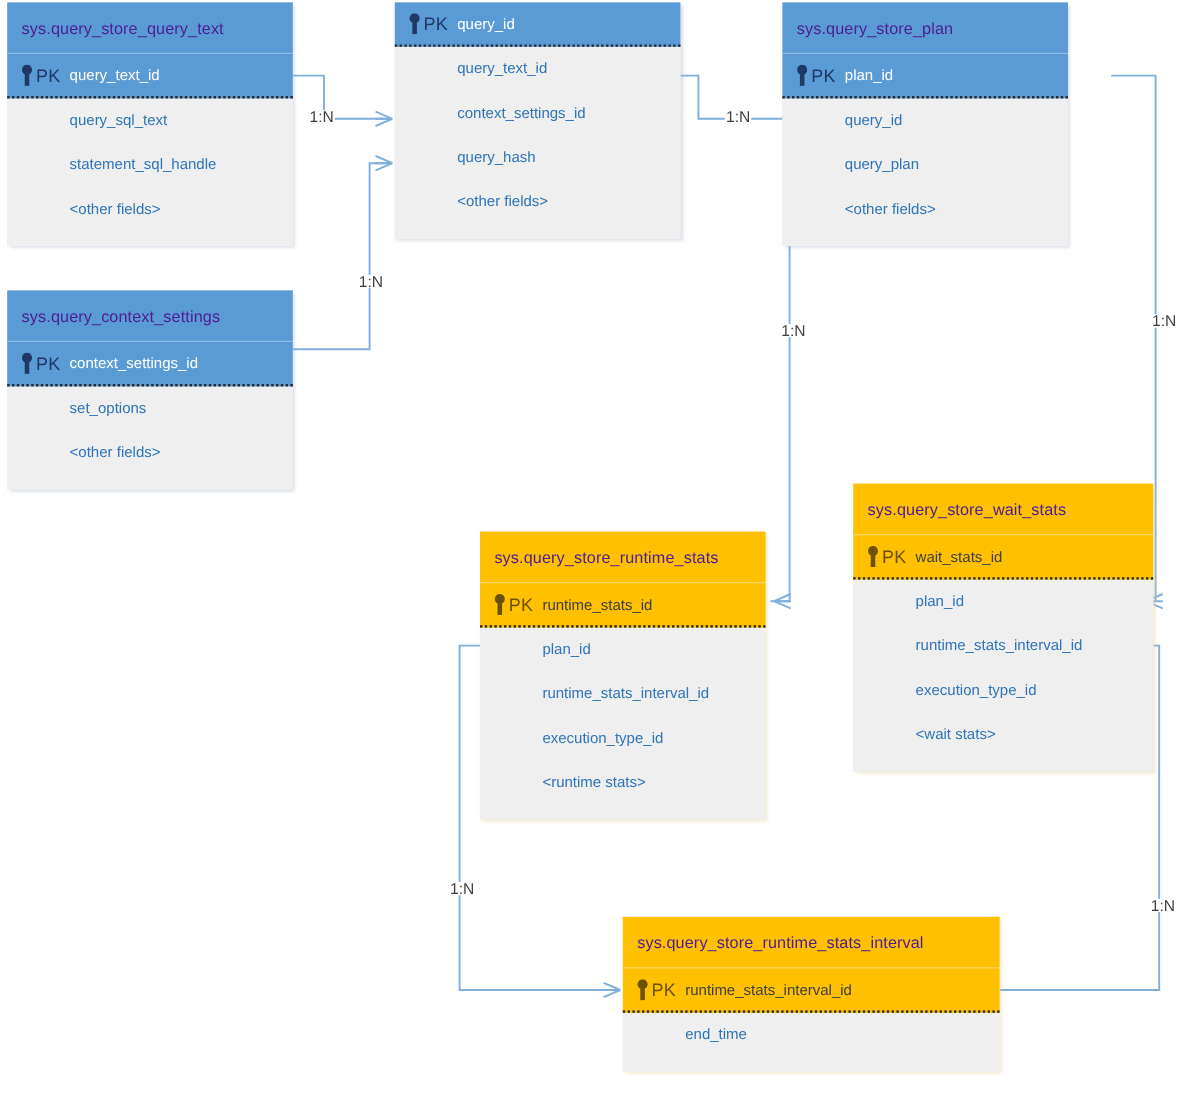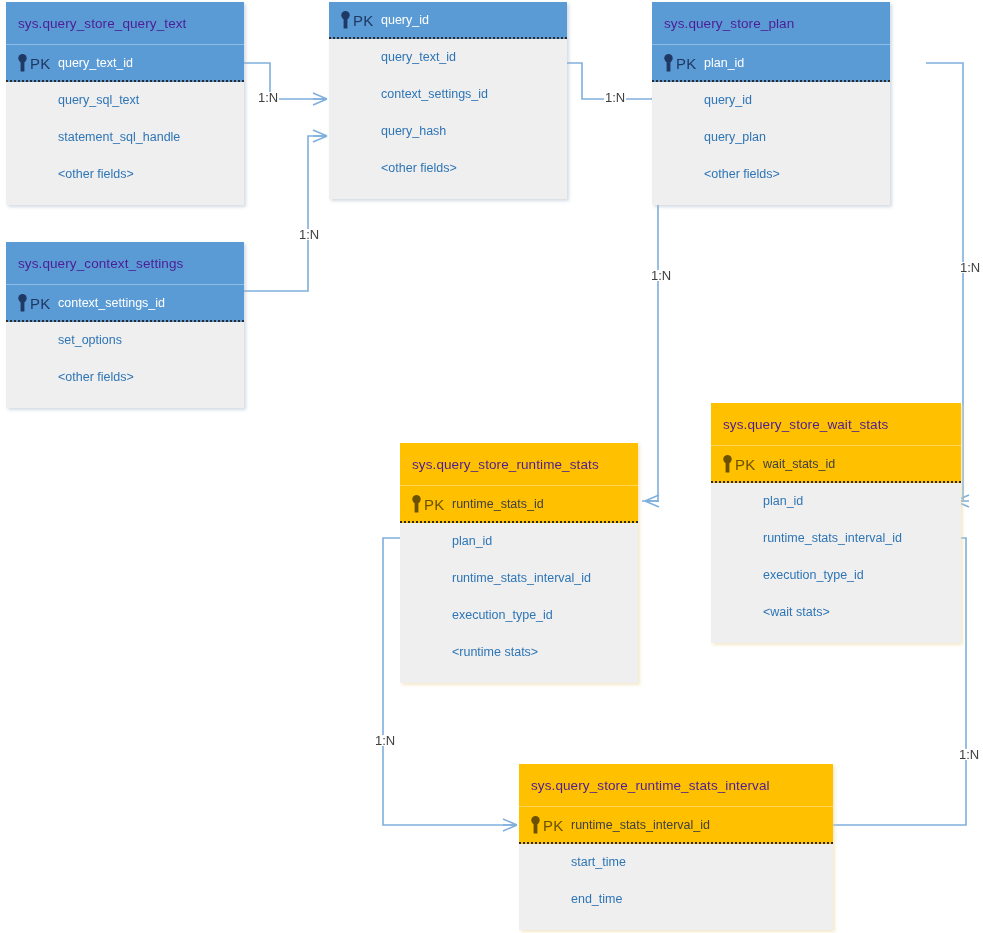--- a/index.html
+++ b/index.html
@@ -279,18 +279,17 @@
     <div class="entity-header">sys.query_store_runtime_stats_interval</div>
     <div class="pk-row">
       <svg class="key-icon" viewBox="0 0 11 18">
         <circle cx="5.5" cy="4.2" r="4.2" fill="#6b5200"></circle>
         <rect x="3.6" y="6" width="3.8" height="11.5" fill="#6b5200"></rect>
       </svg>
       <span class="pk-label">PK</span>
       <span class="pk-name">runtime_stats_interval_id</span>
     </div>
     <div class="fields">
-      <div class="field">start_time</div>
       <div class="field">end_time</div>
     </div>
   </div>
 
 </div>
 
 </body></html>

